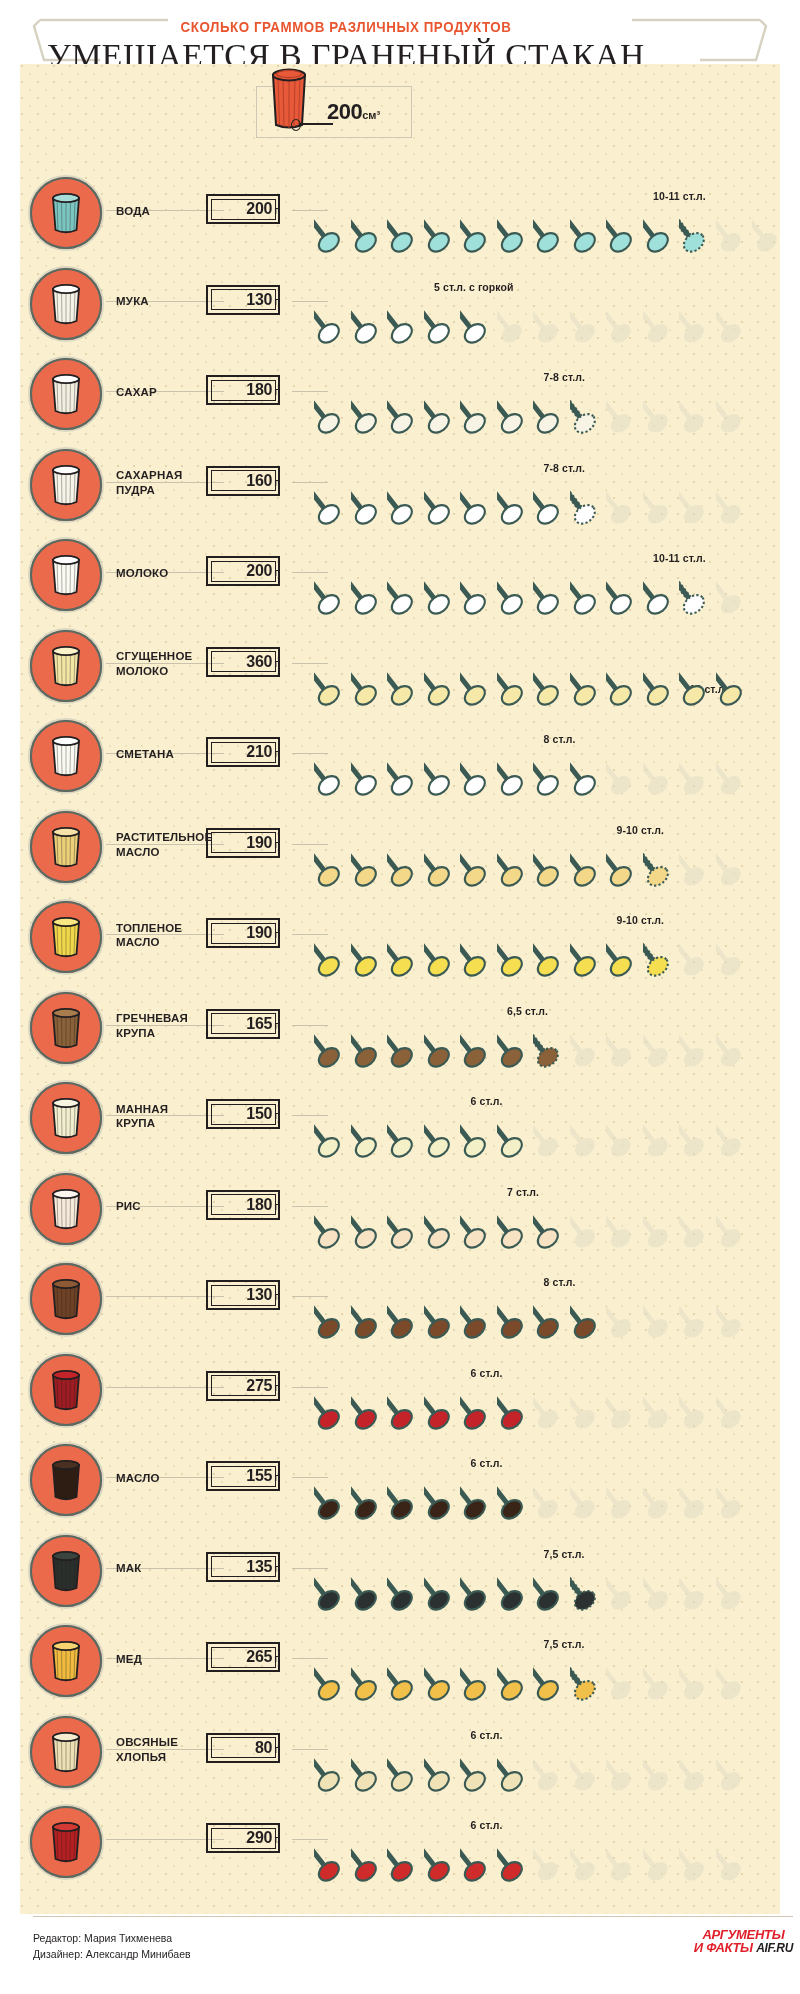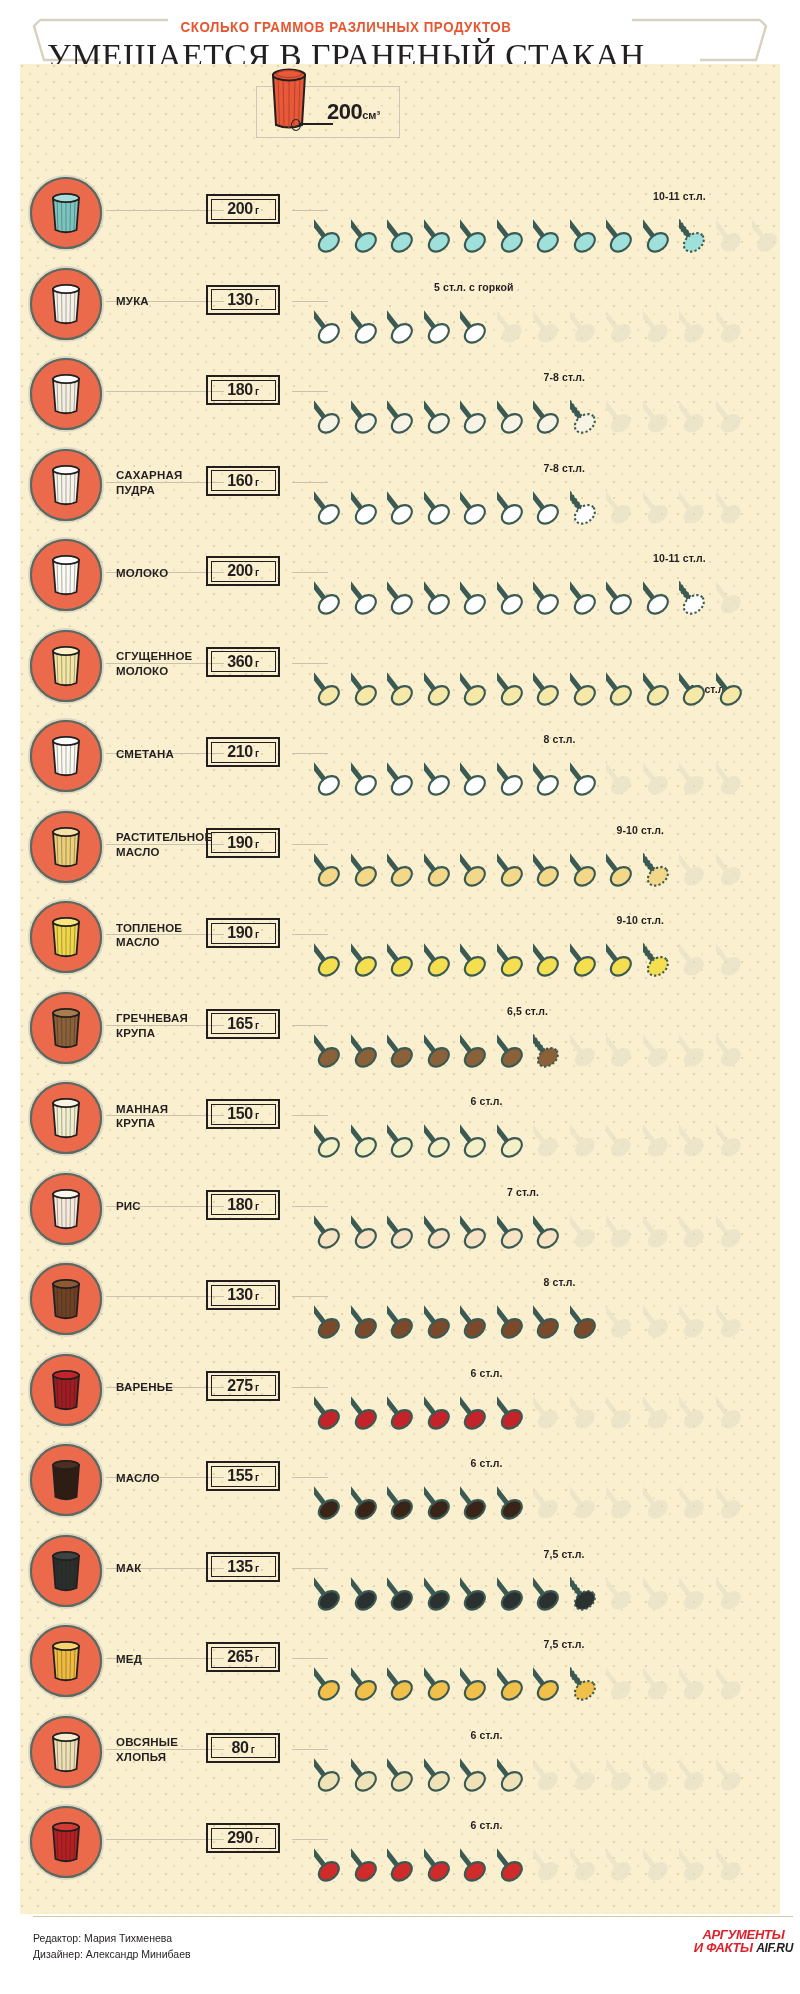--- a/index.html
+++ b/index.html
@@ -53,21 +53,21 @@
     background-color:#faf0cf;
     background-image:
       radial-gradient(circle at 2px 2px, rgba(190,170,120,.40) 0.7px, transparent 1px),
       radial-gradient(circle at 2px 2px, rgba(190,170,120,.22) 0.7px, transparent 1px);
     background-size:16px 16px, 16px 16px;
     background-position:0 0, 8px 8px;
     overflow:hidden;
   }
   
   .legend{
-    position:absolute;top:22px;left:236px;width:144px;height:52px;
+    position:absolute;top:22px;left:236px;width:156px;height:52px;
     border:1.5px solid #cfc7b5;
     box-sizing:border-box;
   }
   .legend-glass{
     position:absolute;left:8px;top:-24px;width:48px;height:70px;
   }
   .legend-text{
     position:absolute;left:70px;top:12px;
     font-size:22px;font-weight:bold;color:#231f20;letter-spacing:-.5px;
   }
@@ -109,21 +109,21 @@
     background:#c9c2ad;
   }
   .leader2{
     position:absolute;left:272px;top:42px;height:1px;width:36px;
     background:#c9c2ad;
   }
   .gramsbox{
     position:absolute;left:186px;top:26px;width:74px;height:30px;
     border:2px solid #231f20;
     box-sizing:border-box;
-    display:flex;align-items:center;justify-content:center;
+    display:flex;align-items:center;justify-content:flex-end;
   }
   .gramsbox::after{
     content:"";position:absolute;left:2.5px;top:2.5px;right:2.5px;bottom:2.5px;
     border:1px solid #231f20;pointer-events:none;
   }
   .grams{
     font-size:16px;font-weight:bold;color:#231f20;letter-spacing:-.3px;
     position:relative;z-index:2;
   }
   .grams .gu{font-size:10px;margin-left:2px;}
@@ -202,20 +202,21 @@
       <line x1="9" y1="9" x2="10" y2="41"></line>
                 <line x1="13.5" y1="9" x2="14" y2="42.5"></line>
       <line x1="18" y1="9" x2="18" y2="43"></line>
                 <line x1="22.5" y1="9" x2="22" y2="42.5"></line>
       <line x1="27" y1="9" x2="26" y2="41"></line>
     </g>
     <ellipse cx="18" cy="8" rx="13" ry="4.2" fill="#a8dcd8" stroke="#231f20" stroke-width="1.8"></ellipse>
   </svg></div>
     </div>
     <div class="leader"></div>
+    <div class="rowname">ВОДА</div>
     <div class="gramsbox">
       <span class="grams">200<span class="gu">г</span></span>
     </div>
     <div class="leader2"></div>
     <div class="spoons">
       <div class="note" style="left:345px;top:22px;">10-11 ст.л.</div>
       <svg class="sp" width="46" height="56" viewBox="0 0 46 56" style="left:6px;top:42px;">
   <g transform="rotate(-38 13 30)">
     <rect x="10.5" y="-6" width="5" height="34" rx="2.5" fill="#3b5a54"></rect>
     <ellipse cx="13" cy="33" rx="11" ry="8" fill="#9fe0da" stroke="#3b5a54" stroke-width="2.1"></ellipse>
@@ -403,20 +404,21 @@
       <line x1="9" y1="9" x2="10" y2="41"></line>
                 <line x1="13.5" y1="9" x2="14" y2="42.5"></line>
       <line x1="18" y1="9" x2="18" y2="43"></line>
                 <line x1="22.5" y1="9" x2="22" y2="42.5"></line>
       <line x1="27" y1="9" x2="26" y2="41"></line>
     </g>
     <ellipse cx="18" cy="8" rx="13" ry="4.2" fill="#ffffff" stroke="#231f20" stroke-width="1.8"></ellipse>
   </svg></div>
     </div>
     <div class="leader"></div>
+    <div class="rowname">САХАР</div>
     <div class="gramsbox">
       <span class="grams">180<span class="gu">г</span></span>
     </div>
     <div class="leader2"></div>
     <div class="spoons">
       <div class="note" style="left:235.5px;top:22px;">7-8 ст.л.</div>
       <svg class="sp" width="46" height="56" viewBox="0 0 46 56" style="left:6px;top:42px;">
   <g transform="rotate(-38 13 30)">
     <rect x="10.5" y="-6" width="5" height="34" rx="2.5" fill="#3b5a54"></rect>
     <ellipse cx="13" cy="33" rx="11" ry="8" fill="#f7f4e6" stroke="#3b5a54" stroke-width="2.1"></ellipse>
@@ -1479,21 +1481,20 @@
       <line x1="9" y1="9" x2="10" y2="41"></line>
                 <line x1="13.5" y1="9" x2="14" y2="42.5"></line>
       <line x1="18" y1="9" x2="18" y2="43"></line>
                 <line x1="22.5" y1="9" x2="22" y2="42.5"></line>
       <line x1="27" y1="9" x2="26" y2="41"></line>
     </g>
     <ellipse cx="18" cy="8" rx="13" ry="4.2" fill="#c4232a" stroke="#231f20" stroke-width="1.8"></ellipse>
   </svg></div>
     </div>
     <div class="leader"></div>
-    <div class="rowname">ВАРЕНЬЕ</div>
     <div class="gramsbox">
       <span class="grams">275<span class="gu">г</span></span>
     </div>
     <div class="leader2"></div>
     <div class="spoons">
       <div class="note" style="left:162.5px;top:22px;">6 ст.л.</div>
       <svg class="sp" width="46" height="56" viewBox="0 0 46 56" style="left:6px;top:42px;">
   <g transform="rotate(-38 13 30)">
     <rect x="10.5" y="-6" width="5" height="34" rx="2.5" fill="#3b5a54"></rect>
     <ellipse cx="13" cy="33" rx="11" ry="8" fill="#c4232a" stroke="#3b5a54" stroke-width="2.1"></ellipse>

